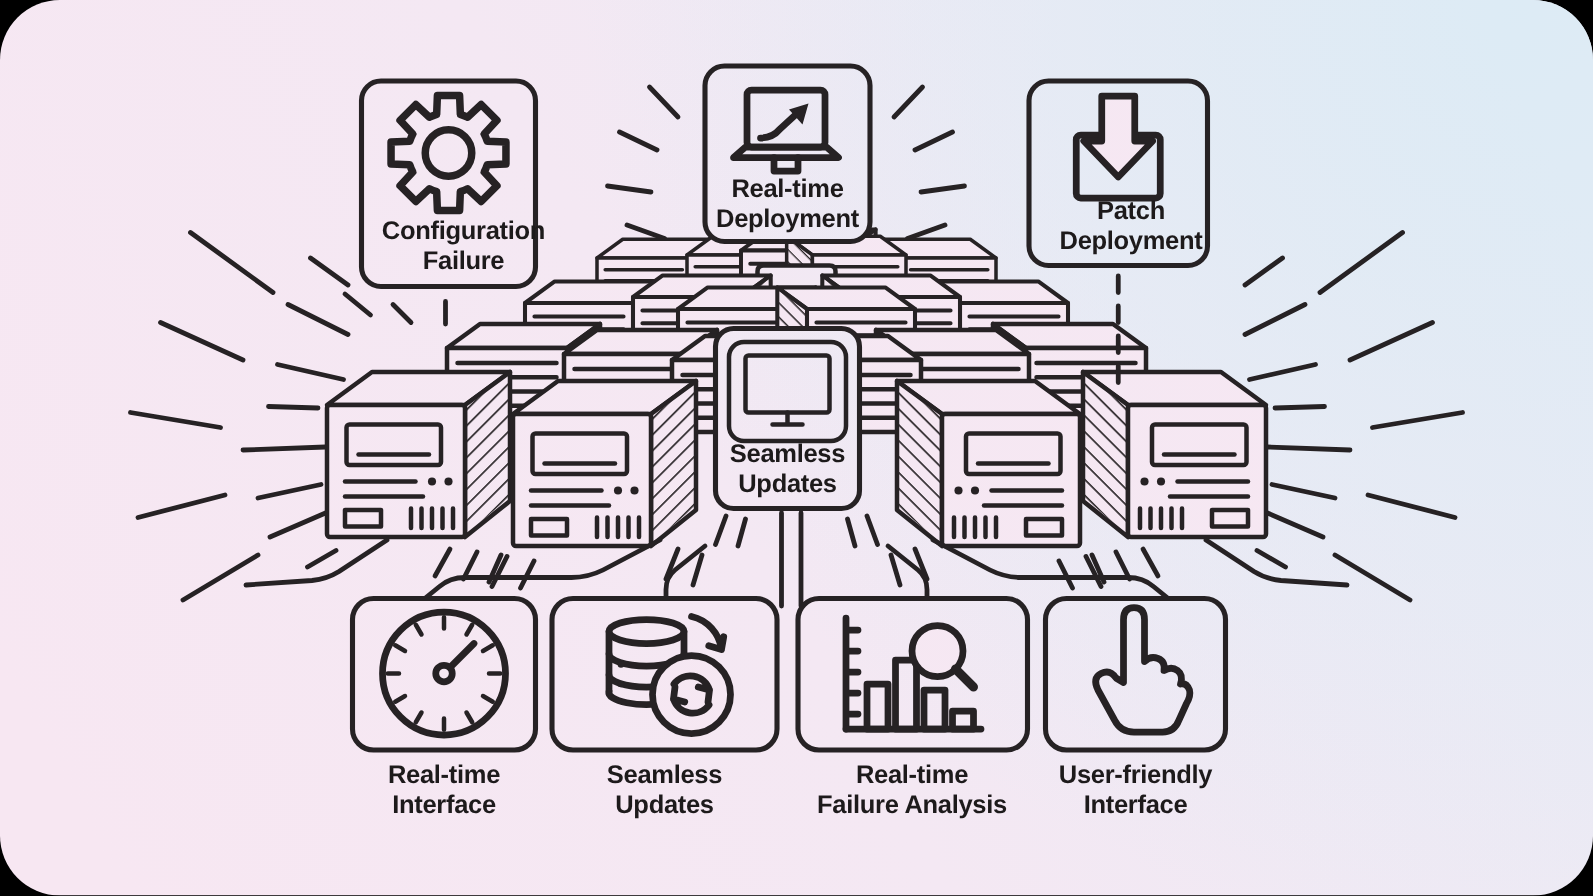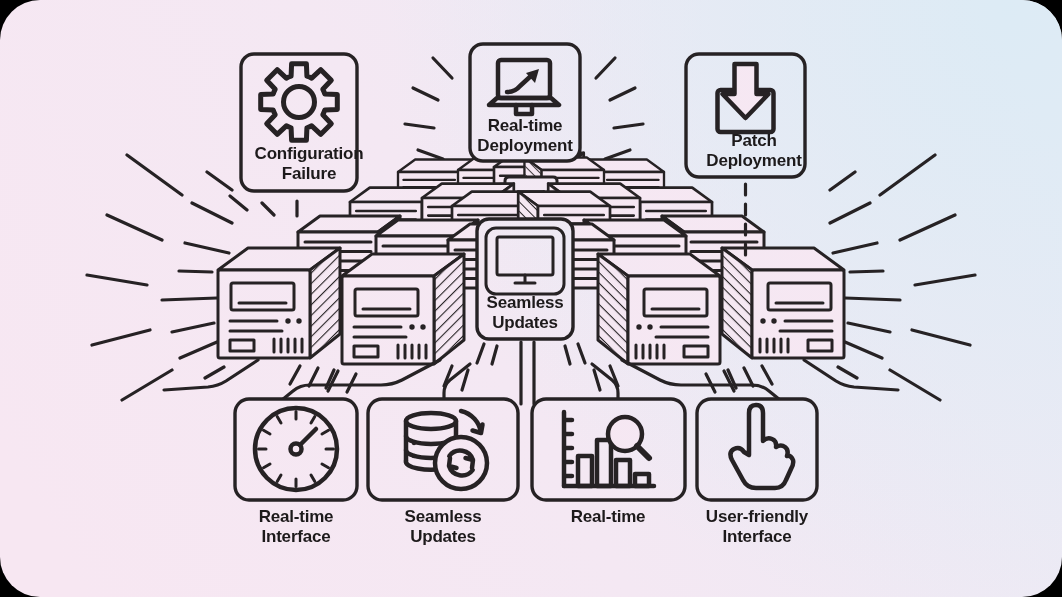--- a/index.html
+++ b/index.html
@@ -239,18 +239,19 @@
 <div class="label" style="left:226px;top:507px;width:140px">
   <span>Real-time</span>
   <span>Interface</span>
 </div>
 <div class="label" style="left:373px;top:507px;width:140px">
   <span>Seamless</span>
   <span>Updates</span>
 </div>
 <div class="label" style="left:528px;top:507px;width:160px">
   <span>Real-time</span>
+  <span>Failure Analysis</span>
 </div>
 <div class="label" style="left:687px;top:507px;width:140px">
   <span>User-friendly</span>
   <span>Interface</span>
 </div>
 </div>
 
 </body></html>

